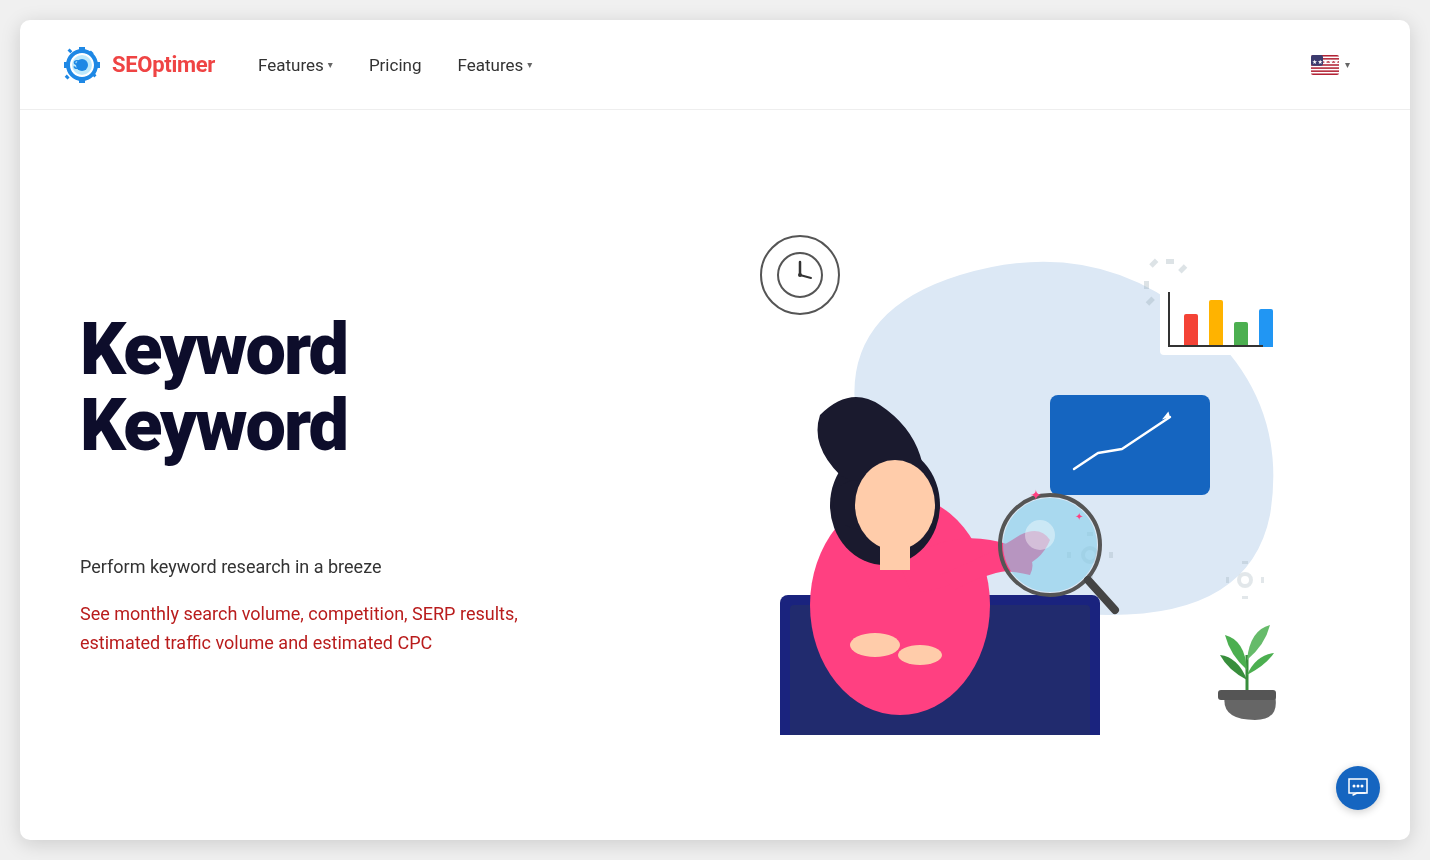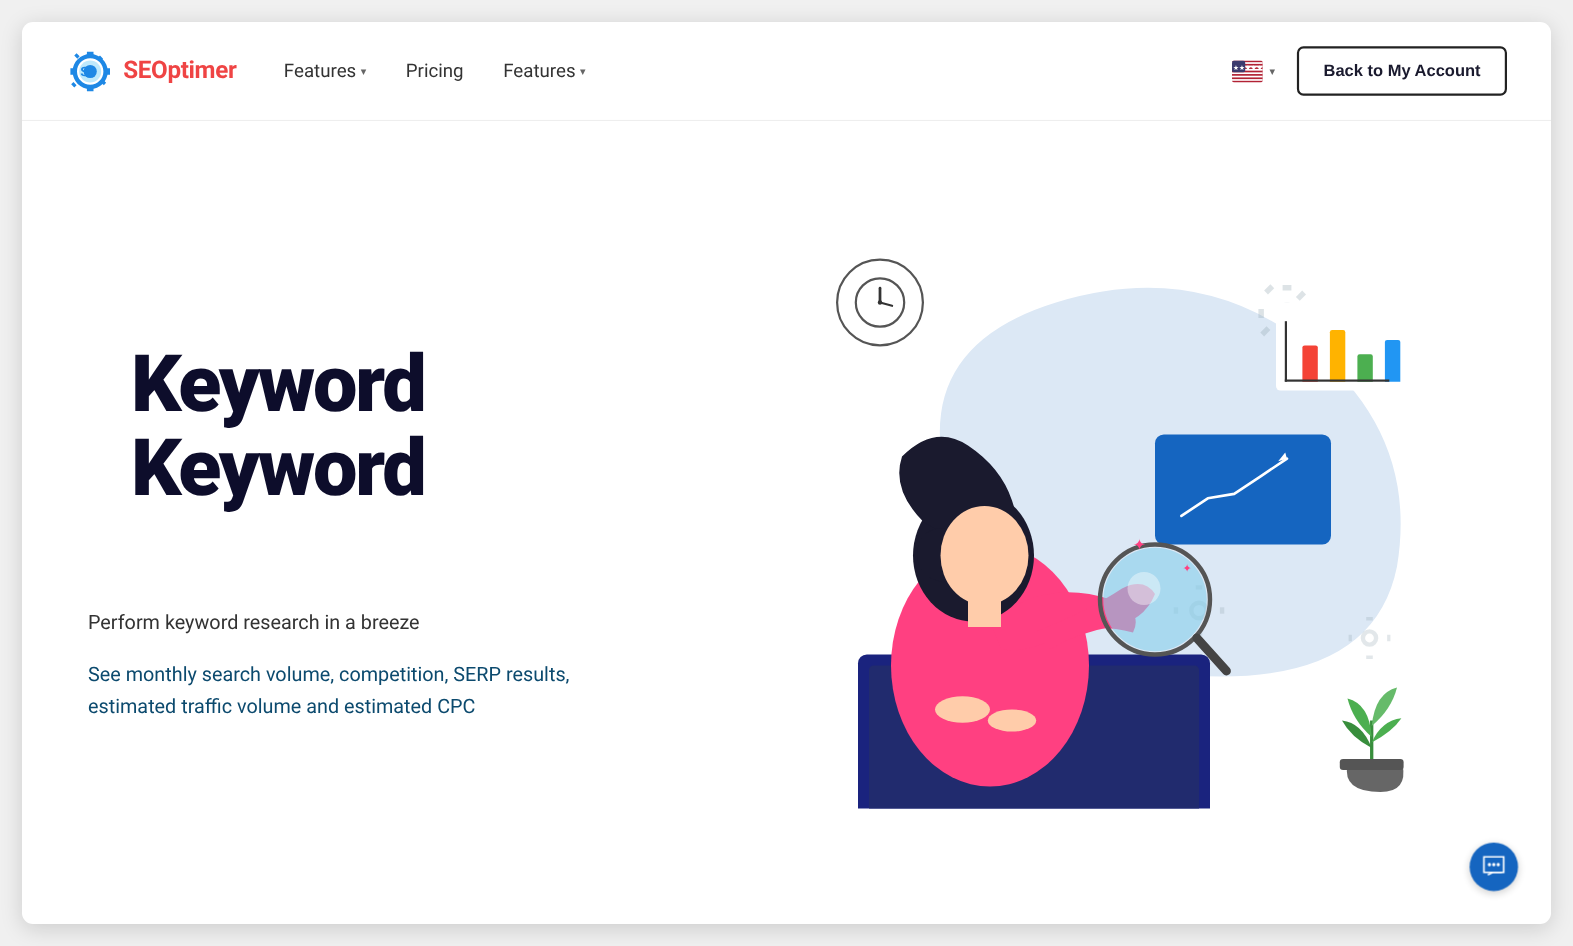--- a/index.html
+++ b/index.html
@@ -106,21 +106,20 @@
       flex-direction: column;
       justify-content: center;
       padding-top: 20px;
     }
     .hero-title {
       font-size: 72px;
       font-weight: 900;
       color: #0d0d2b;
       line-height: 1.05;
       letter-spacing: -2px;
-      margin-left: 39px;
     }
     .hero-title-line2 {
       display: block;
       position: relative;
       width: fit-content;
     }
     .hero-title-line2::after {
       content: '';
       position: absolute;
       bottom: 4px;
@@ -131,21 +130,21 @@
       z-index: -1;
     }
     .hero-subtitle1 {
       font-size: 18px;
       color: #333;
       margin-top: 14px;
       line-height: 1.5;
     }
     .hero-subtitle2 {
       font-size: 18px;
-      color: #0c4a6e;
+      color: #b91c1c;
       margin-top: 20px;
       line-height: 1.6;
     }
     .hero-right {
       flex: 1;
       position: relative;
       display: flex;
       align-items: center;
       justify-content: center;
     }
@@ -332,21 +331,20 @@
         <rect y="10.77" width="28" height="1.54" fill="#fff"></rect>
         <rect y="13.85" width="28" height="1.54" fill="#fff"></rect>
         <rect y="16.92" width="28" height="1.54" fill="#fff"></rect>
         <rect width="12" height="10.77" rx="2" fill="#3C3B6E"></rect>
 
         <text x="1" y="9" font-size="6" fill="#fff" font-family="sans-serif">★★★★★★</text>
       </svg>
       <span class="lang-chevron">▾</span>
     </div>
 
-    <button class="back-btn">Back to My Account</button>
   </nav>
 
   <section class="hero">
     <div class="hero-left">
       <h1 class="hero-title">
         <span>Keyword</span><br>
         <span class="hero-title-line2">Keyword</span><br>
       </h1>
       <p class="hero-subtitle1">Perform keyword research in a breeze</p>
       <p class="hero-subtitle2">See monthly search volume, competition, SERP results, estimated traffic volume and estimated CPC</p>

